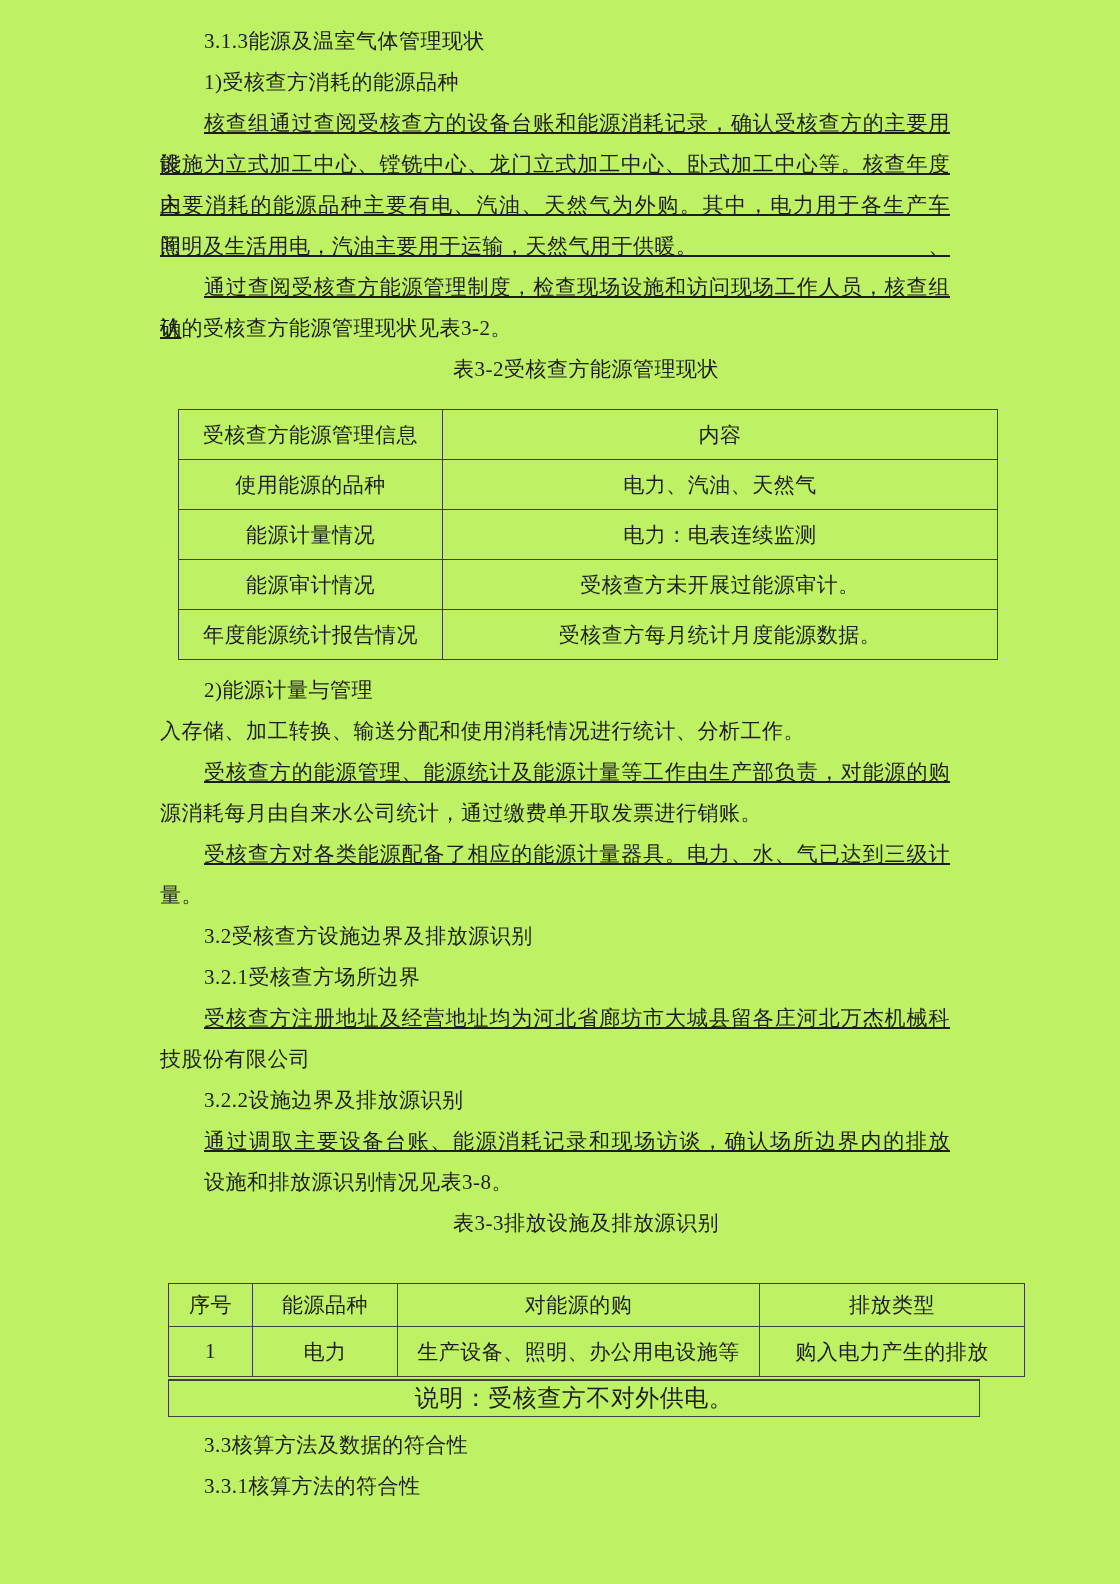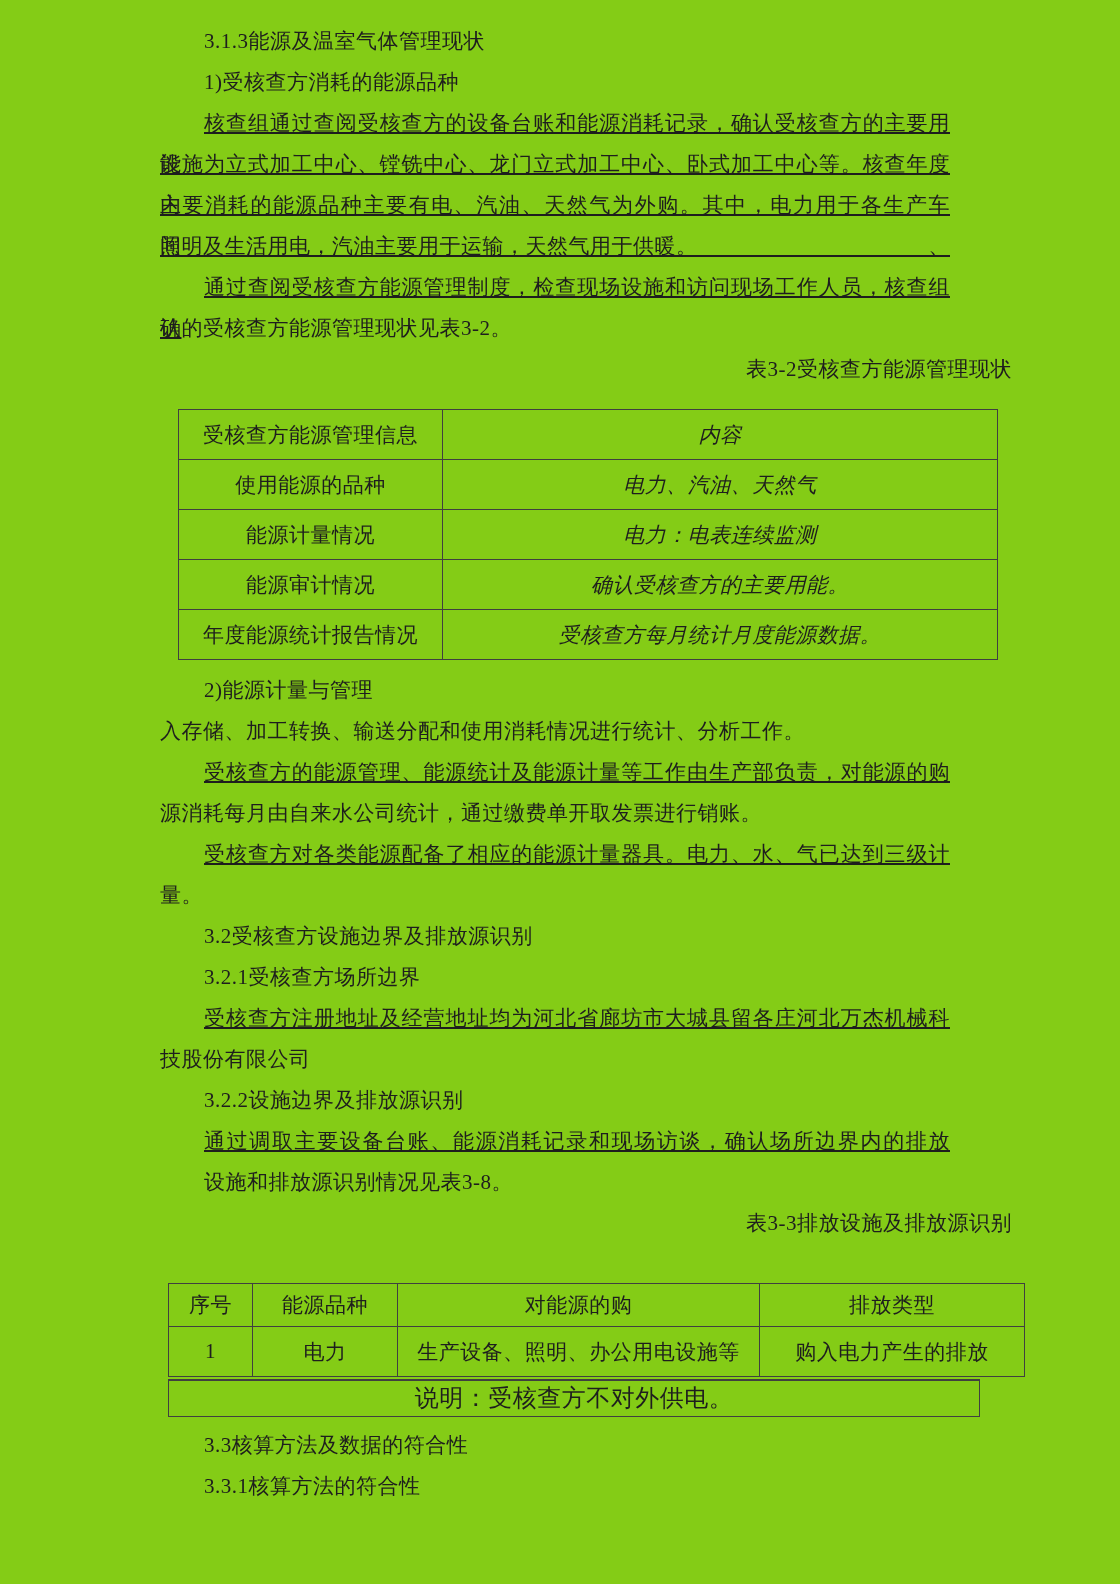--- a/index.html
+++ b/index.html
@@ -1,20 +1,20 @@
 <!DOCTYPE html>
 <html lang="zh"><head>
 <meta charset="utf-8">
 <style>
   html, body { margin: 0; padding: 0; background: #ffffff; }
   .page {
     position: relative;
     width: 1120px;
     height: 1584px;
-    background: #84cc16;
+    background: #bef264;
     overflow: hidden;
     font-family: "Liberation Serif", "DejaVu Serif", serif;
     color: #1e1e1e;
   }
   .content {
     padding-top: 21px;
     margin-left: 160px;
     width: 790px;
   }
   .line {
@@ -31,39 +31,39 @@
     text-align-last: justify;
     text-justify: inter-character;
     text-decoration: underline;
   }
   .line.justify.indent { padding-left: 0; text-indent: 44px; }
   .table-title {
     height: 41px;
     line-height: 41px;
     font-size: 21px;
     width: 852px;
-    text-align: right;
+    text-align: center;
     letter-spacing: 0.5px;
   }
   table { border-collapse: collapse; table-layout: fixed; }
   td, th {
     border: 1px solid #404040;
     text-align: center;
     vertical-align: middle;
     font-size: 21px;
     font-weight: normal;
     padding: 0 4px;
     overflow: hidden;
     letter-spacing: 0.5px;
   }
   
   .tbl-32 { width: 801px; margin: 19px 0 10px 18px; border-radius: 19px; }
   .tbl-32 td, .tbl-32 th { height: 49px; }
   .tbl-32 .c0 { width: 255px; }
-  .tbl-32 .c1 { width: 546px; font-style: italic; }
+  .tbl-32 .c1 { width: 546px; }
   
   .tbl-33 { width: 820px; margin: 39px 0 0 8px; }
   .tbl-33 th { height: 42px; }
   .tbl-33 td { height: 49px; }
   .tbl-33 .c0 { width: 75px; }
   .tbl-33 .c1 { width: 136px; }
   .tbl-33 .c2 { width: 353px; }
   .tbl-33 .c3 { width: 256px; }
   
   .tbl-footnote {
@@ -103,21 +103,21 @@
           <tr>
             <td class="c0">使用能源的品种</td>
             <td class="c1">电力、汽油、天然气</td>
           </tr>
           <tr>
             <td class="c0">能源计量情况</td>
             <td class="c1">电力：电表连续监测</td>
           </tr>
           <tr>
             <td class="c0">能源审计情况</td>
-            <td class="c1">确认受核查方的主要用能。</td>
+            <td class="c1">受核查方未开展过能源审计。</td>
           </tr>
           <tr>
             <td class="c0">年度能源统计报告情况</td>
             <td class="c1">受核查方每月统计月度能源数据。</td>
           </tr>
         </tbody>
       </table>
       <div class="line indent">2)能源计量与管理</div>
       <div class="line">入存储、加工转换、输送分配和使用消耗情况进行统计、分析工作。</div>
       <div class="line indent justify">受核查方的能源管理、能源统计及能源计量等工作由生产部负责，对能源的购</div>

